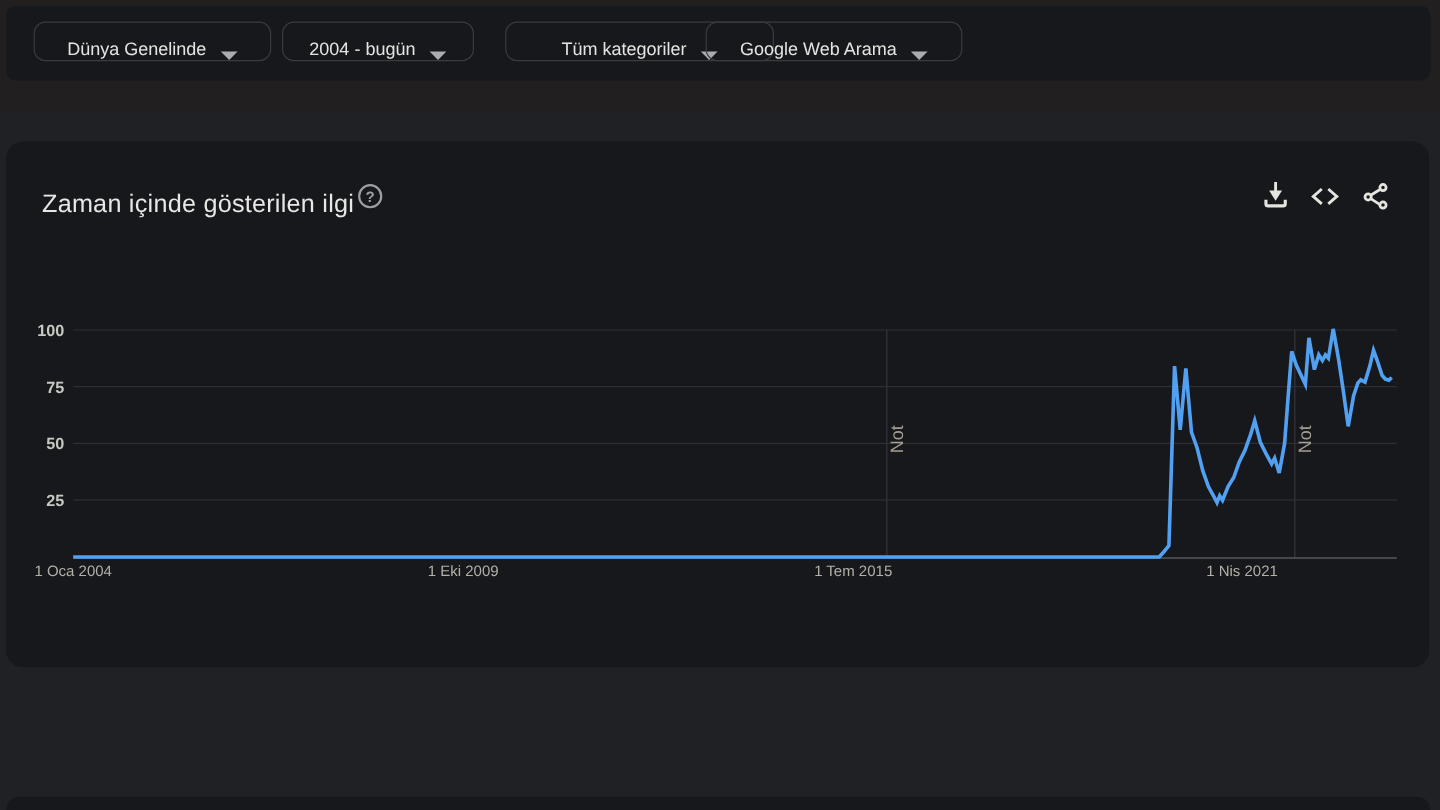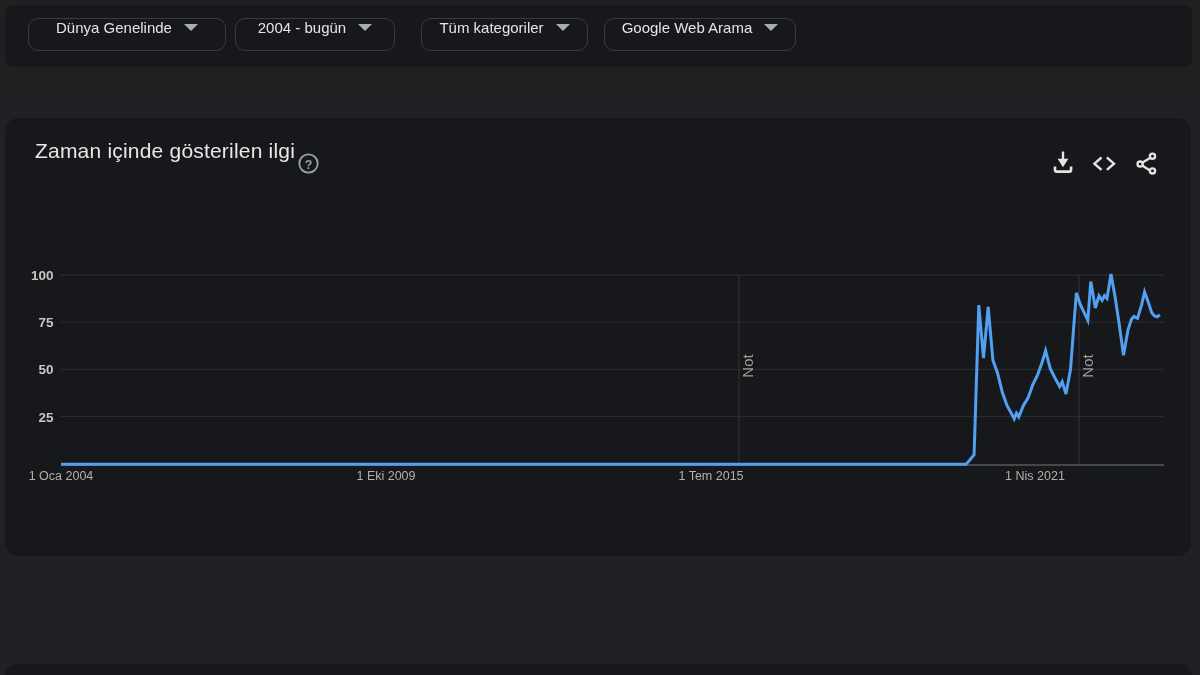--- a/index.html
+++ b/index.html
@@ -1,33 +1,33 @@
 <!DOCTYPE html>
 <html><head>
 <meta charset="utf-8">
 <style>
   html,body{margin:0;padding:0;}
   body{width:1200px;height:675px;background:#202124;font-family:"Liberation Sans",sans-serif;position:relative;overflow:hidden;}
   .bar{position:absolute;left:5px;top:5px;width:1187px;height:62px;background:#17181b;border-radius:8px;}
-  .chip{position:absolute;top:18px;height:33px;box-sizing:border-box;border:1px solid #3a3b3d;border-radius:10px;display:flex;align-items:flex-start;justify-content:center;color:#e4e4e2;font-size:15px;gap:12px;}
+  .chip{position:absolute;top:18px;height:33px;box-sizing:border-box;border:1px solid #3a3b3d;border-radius:10px;display:flex;align-items:flex-end;justify-content:center;color:#e4e4e2;font-size:15px;gap:12px;}
   .caret{width:0;height:0;border-left:7px solid transparent;border-right:7px solid transparent;border-top:7.5px solid #a9adb1;margin-top:5px;}
   .card{position:absolute;left:5px;top:118px;width:1186px;height:438px;background:#17181b;border-radius:14px;}
-  .title{position:absolute;left:35px;top:139px;font-size:21px;letter-spacing:0.2px;color:#e7e7e5;}
+  .title{position:absolute;left:35px;top:159px;font-size:21px;letter-spacing:0.2px;color:#e7e7e5;}
   .bstrip{position:absolute;left:5px;top:664px;width:1187px;height:11px;background:#17181b;border-radius:12px 12px 0 0;}
   svg{position:absolute;left:0;top:0;}
   svg text{font-family:"Liberation Sans",sans-serif;}
 </style>
 </head>
 <body>
 <div style="position:absolute;left:0;top:0;width:1200px;height:93px;background:#211f1f;"></div>
 <div class="bar"></div>
 <div class="chip" style="left:28px;width:198px;">Dünya Genelinde<span class="caret"></span></div>
 <div class="chip" style="left:235px;width:160px;">2004 - bugün<span class="caret"></span></div>
-<div class="chip" style="left:421px;width:167px;">Tüm kategoriler<span class="caret"></span></div>
-<div class="chip" style="left:604px;width:192px;">Google Web Arama<span class="caret"></span></div>
+<div class="chip" style="left:421px;width:224px;">Tüm kategoriler<span class="caret"></span></div>
+<div class="chip" style="left:588px;width:214px;">Google Web Arama<span class="caret"></span></div>
 <div class="card"></div>
 <div class="bstrip"></div>
 <div class="title">Zaman içinde gösterilen ilgi</div>
 <svg width="1200" height="675" viewBox="0 0 1200 675">
 
   <g stroke="#9aa0a6" fill="none" stroke-width="1.8">
     <circle cx="308.5" cy="163.5" r="9.2"></circle>
   </g>
   <text x="308.5" y="168.5" font-size="12.5" font-weight="bold" fill="#9aa0a6" text-anchor="middle">?</text>
 

